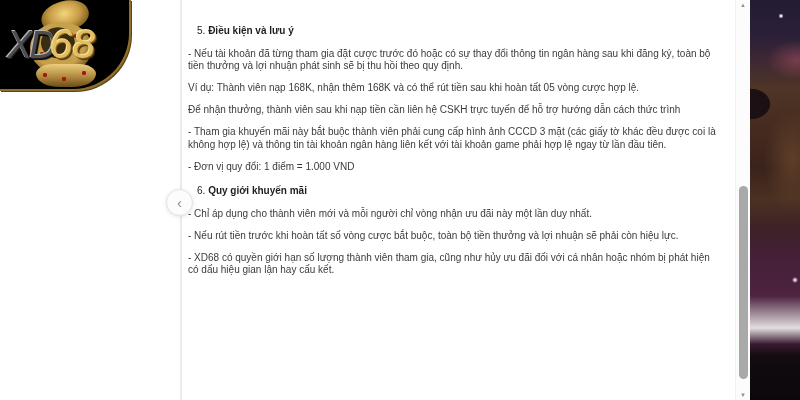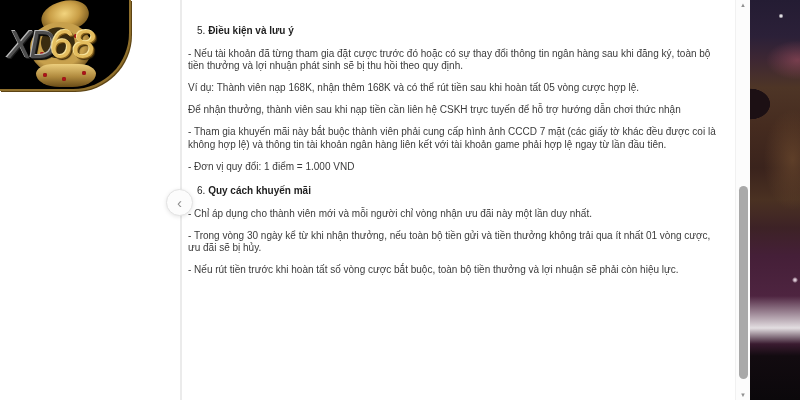--- a/index.html
+++ b/index.html
@@ -101,32 +101,32 @@
   <section class="tsection">
     <h3 class="heading"><span class="num">5.</span> <span class="ttl">Điều kiện và lưu ý</span></h3>
     <div class="paras">
           <p class="para">- Nếu tài khoản đã từng tham gia đặt cược trước đó hoặc có sự thay đổi thông tin ngân hàng sau khi đăng ký, toàn bộ tiền thưởng và lợi nhuận phát sinh sẽ bị thu hồi theo quy định.</p>
           <p class="para">Ví dụ: Thành viên nạp 168K, nhận thêm 168K và có thể rút tiền sau khi hoàn tất 05 vòng cược hợp lệ.</p>
         </div>
   </section>
 
   <section class="tsection">
     <div class="paras">
-          <p class="para">Để nhận thưởng, thành viên sau khi nạp tiền cần liên hệ CSKH trực tuyến để hỗ trợ hướng dẫn chơi thức nhận</p>
-          <p class="para">- Tham gia khuyến mãi này bắt buộc thành viên phải cung cấp hình ảnh CCCD 7 mặt (các giấy tờ khác đều được coi là không hợp lệ) và thông tin tài khoản ngân hàng liên kết với tài khoản game phải hợp lệ ngay từ lần đầu tiên.</p>
+          <p class="para">Để nhận thưởng, thành viên sau khi nạp tiền cần liên hệ CSKH trực tuyến để hỗ trợ hướng dẫn cách thức trình</p>
+          <p class="para">- Tham gia khuyến mãi này bắt buộc thành viên phải cung cấp hình ảnh CCCD 3 mặt (các giấy tờ khác đều được coi là không hợp lệ) và thông tin tài khoản ngân hàng liên kết với tài khoản game phải hợp lệ ngay từ lần đầu tiên.</p>
           <p class="para">- Đơn vị quy đổi: 1 điểm = 1.000 VND</p>
         </div>
   </section>
 
   <section class="tsection">
-    <h3 class="heading"><span class="num">6.</span> <span class="ttl">Quy cách khuyến mãi</span></h3>
+    <h3 class="heading"><span class="num">6.</span> <span class="ttl">Quy giới khuyến mãi</span></h3>
     <div class="paras">
           <p class="para">- Chỉ áp dụng cho thành viên mới và mỗi người chỉ vòng nhận ưu đãi này một lần duy nhất.</p>
-          <p class="para">- Trong vòng 30 ngày kể từ khi nhận thưởng, nếu toàn bộ tiền gửi và tiền thưởng không trải qua ít nhất 01 vòng cược, ưu đãi sẽ bị hủy.</p>
           <p class="para">- Nếu rút tiền trước khi hoàn tất số vòng cược bắt buộc, toàn bộ tiền thưởng và lợi nhuận sẽ phải còn hiệu lực.</p>
+          <p class="para">- XD68 có quyền giới hạn số lượng thành viên tham gia, cũng như hủy ưu đãi đối với cá nhân hoặc nhóm bị phát hiện có dấu hiệu gian lận hay cấu kết.</p>
         </div>
   </section>
 </main>
 
   <div class="scrollbar">
     <span class="sb-arrow sb-up">▲</span>
     <div class="sb-thumb"></div>
     <span class="sb-arrow sb-down">▼</span>
   </div>
 

